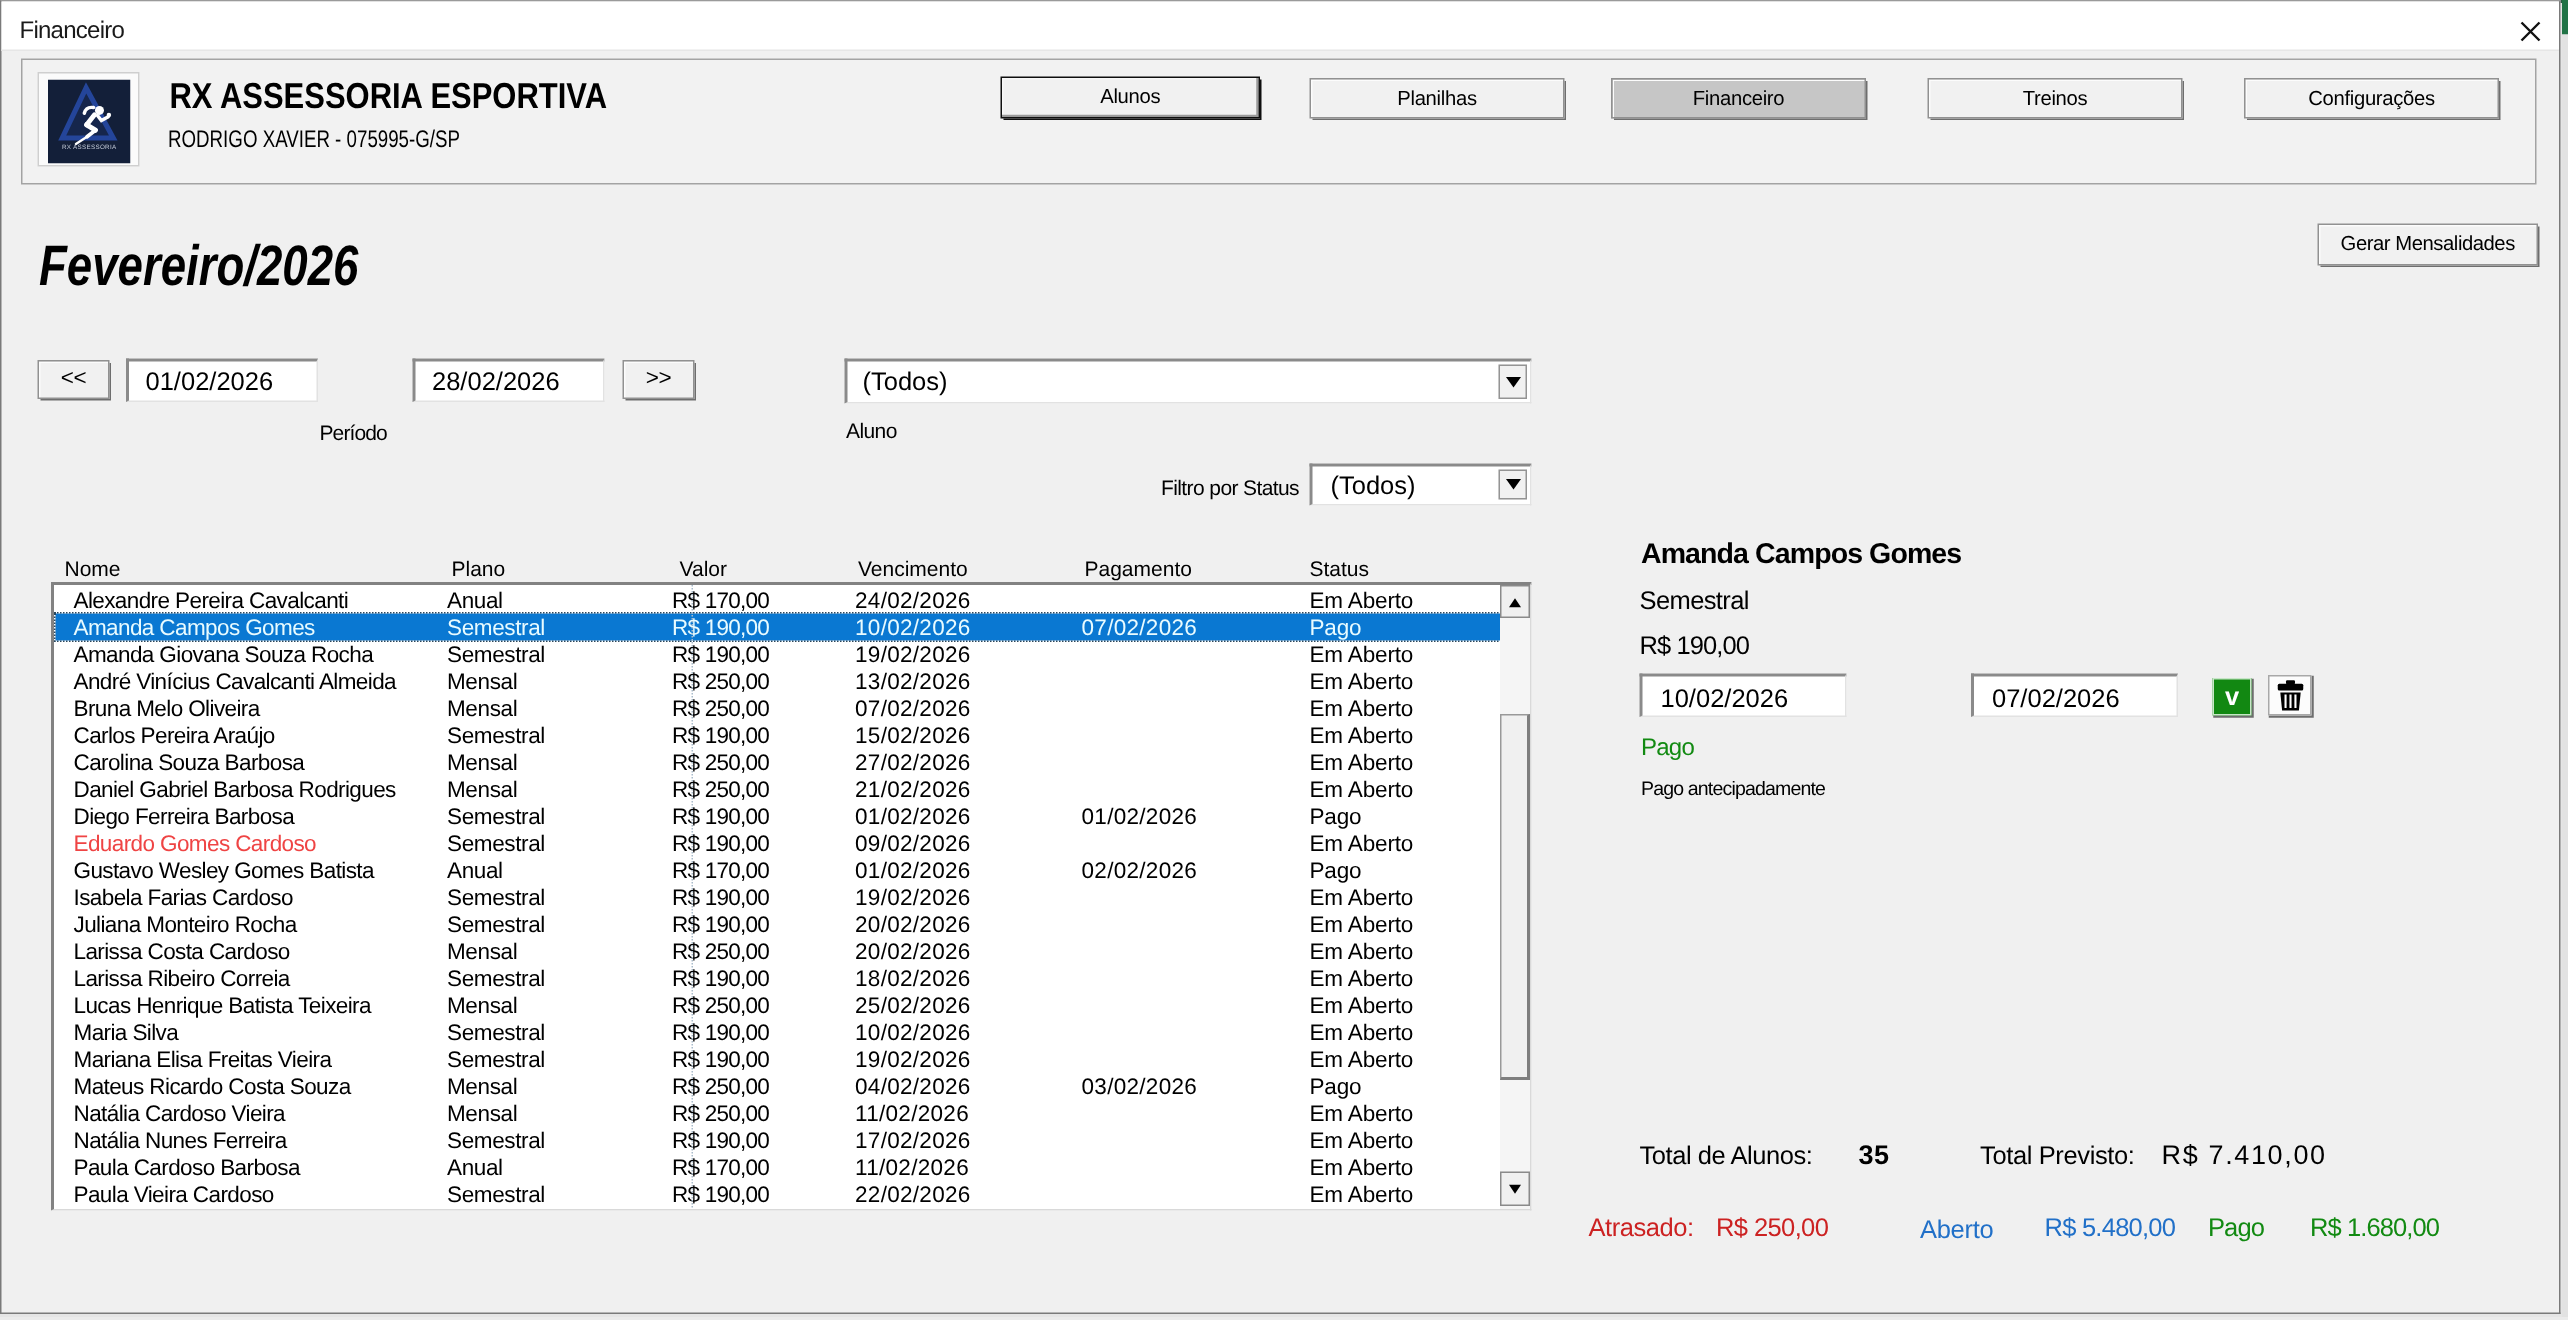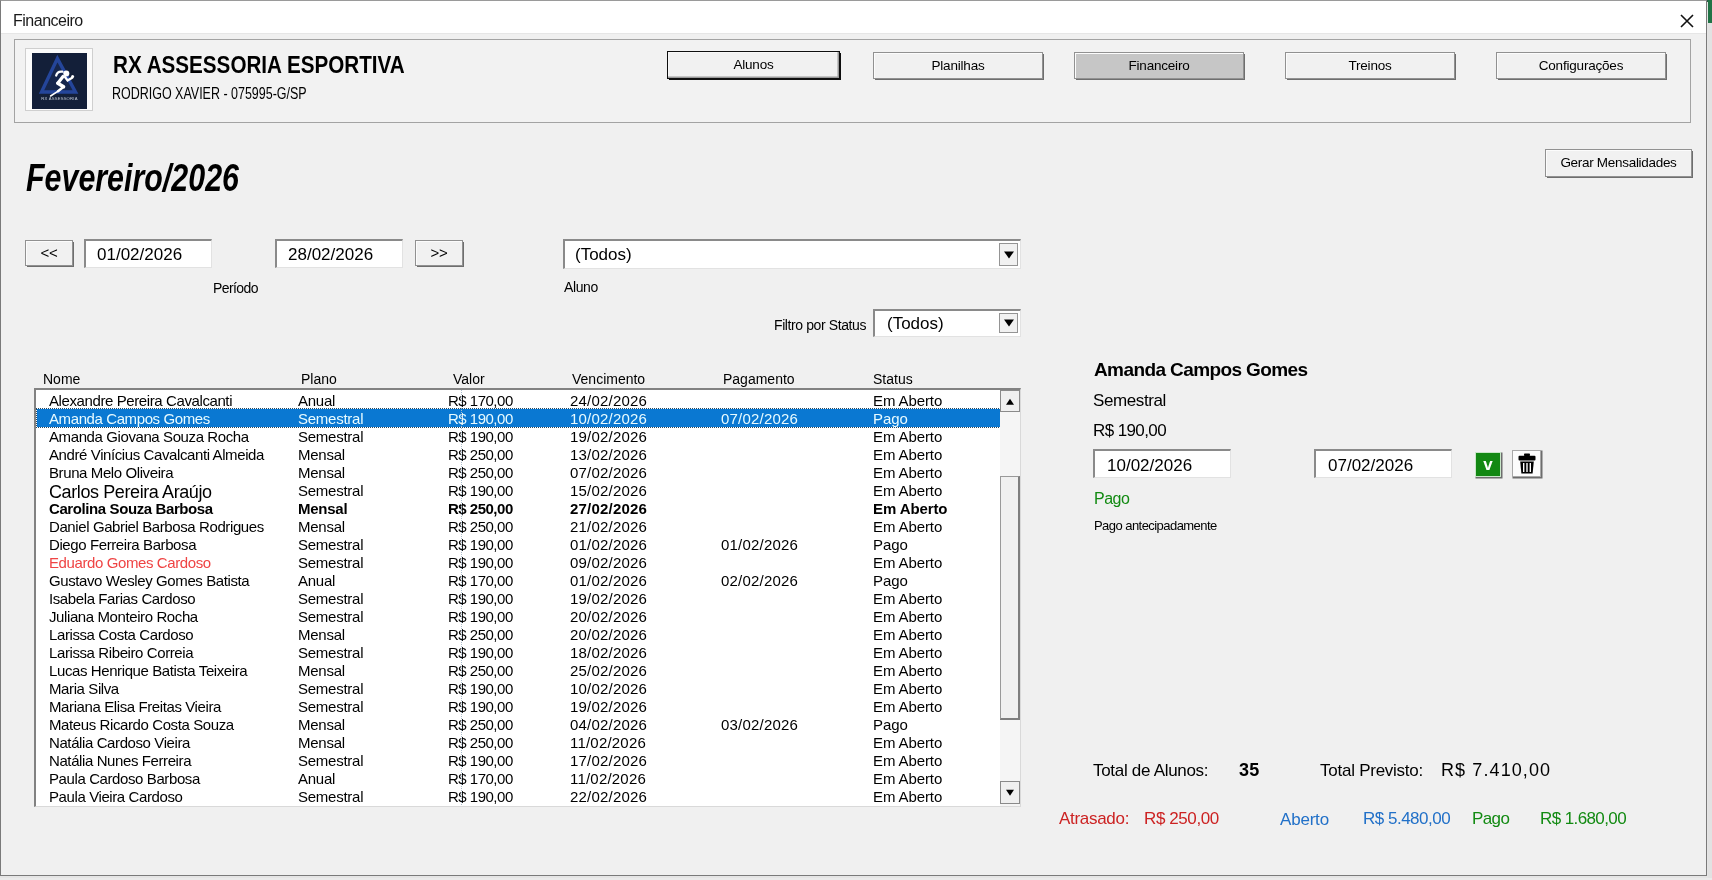--- a/index.html
+++ b/index.html
@@ -152,27 +152,27 @@
           <span style="position:absolute;left:836px;top:1px;font-size:15px;letter-spacing:-0.1px;color:#000;white-space:nowrap;">Em Aberto</span>
         </div>
       <div style="position:absolute;left:1px;top:73px;width:963px;height:18px;">
           <span style="position:absolute;left:12px;top:1px;font-size:15px;letter-spacing:-0.4px;color:#000;white-space:nowrap;">Bruna Melo Oliveira</span>
           <span style="position:absolute;left:261px;top:1px;font-size:15px;letter-spacing:-0.25px;color:#000;white-space:nowrap;">Mensal</span>
           <span style="position:absolute;left:411px;top:1px;font-size:15px;letter-spacing:-0.5px;color:#000;white-space:nowrap;">R$ 250,00</span>
           <span style="position:absolute;left:533px;top:1px;font-size:15px;letter-spacing:0.2px;color:#000;white-space:nowrap;">07/02/2026</span>
           <span style="position:absolute;left:836px;top:1px;font-size:15px;letter-spacing:-0.1px;color:#000;white-space:nowrap;">Em Aberto</span>
         </div>
       <div style="position:absolute;left:1px;top:91px;width:963px;height:18px;">
-          <span style="position:absolute;left:12px;top:1px;font-size:18px;letter-spacing:-0.4px;color:#000;white-space:nowrap;">Carlos Pereira Araújo</span>
+          <span style="position:absolute;left:12px;top:1px;font-size:15px;letter-spacing:-0.4px;color:#000;white-space:nowrap;">Carlos Pereira Araújo</span>
           <span style="position:absolute;left:261px;top:1px;font-size:15px;letter-spacing:-0.25px;color:#000;white-space:nowrap;">Semestral</span>
           <span style="position:absolute;left:411px;top:1px;font-size:15px;letter-spacing:-0.5px;color:#000;white-space:nowrap;">R$ 190,00</span>
           <span style="position:absolute;left:533px;top:1px;font-size:15px;letter-spacing:0.2px;color:#000;white-space:nowrap;">15/02/2026</span>
           <span style="position:absolute;left:836px;top:1px;font-size:15px;letter-spacing:-0.1px;color:#000;white-space:nowrap;">Em Aberto</span>
         </div>
-      <div style="position:absolute;left:1px;top:109px;width:963px;height:18px;font-weight:bold;">
+      <div style="position:absolute;left:1px;top:109px;width:963px;height:18px;">
           <span style="position:absolute;left:12px;top:1px;font-size:15px;letter-spacing:-0.4px;color:#000;white-space:nowrap;">Carolina Souza Barbosa</span>
           <span style="position:absolute;left:261px;top:1px;font-size:15px;letter-spacing:-0.25px;color:#000;white-space:nowrap;">Mensal</span>
           <span style="position:absolute;left:411px;top:1px;font-size:15px;letter-spacing:-0.5px;color:#000;white-space:nowrap;">R$ 250,00</span>
           <span style="position:absolute;left:533px;top:1px;font-size:15px;letter-spacing:0.2px;color:#000;white-space:nowrap;">27/02/2026</span>
           <span style="position:absolute;left:836px;top:1px;font-size:15px;letter-spacing:-0.1px;color:#000;white-space:nowrap;">Em Aberto</span>
         </div>
       <div style="position:absolute;left:1px;top:127px;width:963px;height:18px;">
           <span style="position:absolute;left:12px;top:1px;font-size:15px;letter-spacing:-0.4px;color:#000;white-space:nowrap;">Daniel Gabriel Barbosa Rodrigues</span>
           <span style="position:absolute;left:261px;top:1px;font-size:15px;letter-spacing:-0.25px;color:#000;white-space:nowrap;">Mensal</span>
           <span style="position:absolute;left:411px;top:1px;font-size:15px;letter-spacing:-0.5px;color:#000;white-space:nowrap;">R$ 250,00</span>

